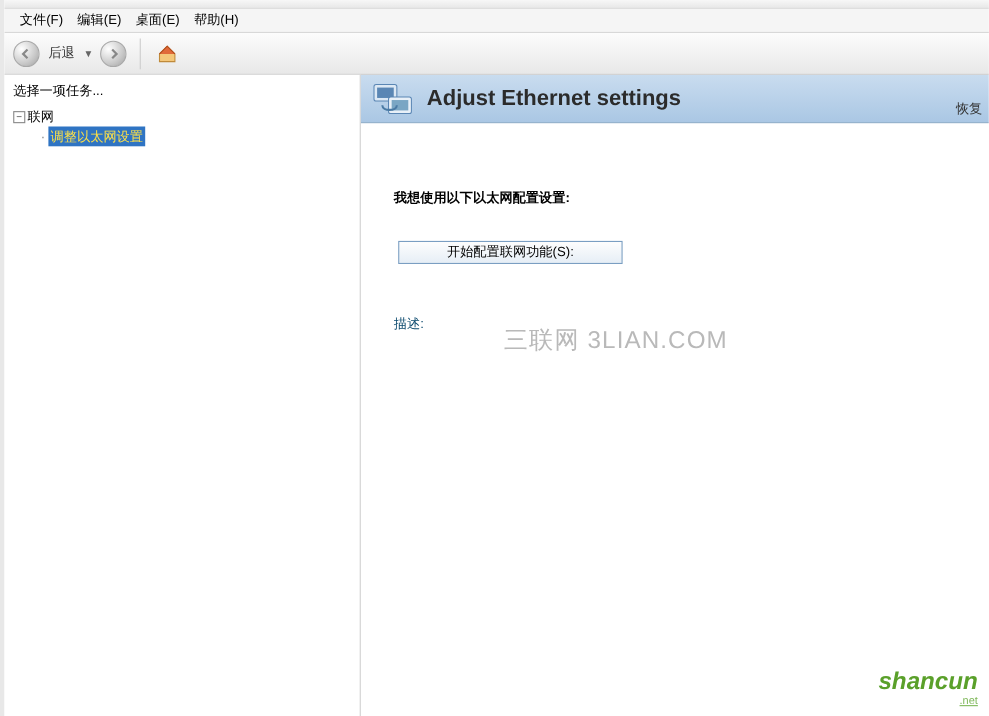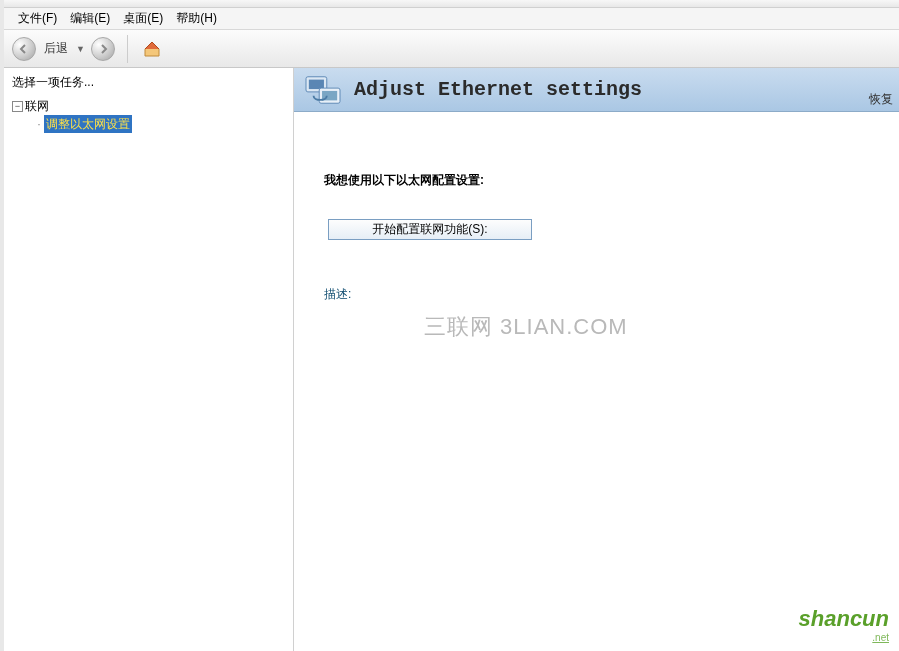--- a/index.html
+++ b/index.html
@@ -54,21 +54,21 @@
 .tb-sep { width: 1px; height: 28px; background: #ccc; margin: 0 6px; }
 .home-btn {
   width: 24px; height: 24px;
   display: flex; align-items: center; justify-content: center;
 }
 .layout {
   display: flex;
   height: calc(100% - 68px);
 }
 .sidebar {
-  width: 290px;
+  width: 324px;
   border-right: 1px solid #d0d0d0;
   background: #fff;
   padding: 0;
 }
 .sidebar-title {
   padding: 6px 8px 4px 8px;
   font-size: 12px;
 }
 .tree {
   padding: 2px 0 0 8px;
@@ -89,21 +89,21 @@
   height: 44px;
   background: linear-gradient(#c9dcef,#aac7e4);
   border-bottom: 1px solid #8cabc8;
   display: flex;
   align-items: center;
   padding-left: 10px;
   position: relative;
 }
 .hdr-icon { width: 38px; height: 34px; margin-right: 12px; }
 .hdr-title {
-  font-family: Liberation Mono, monospace;
+  font-family: Liberation Sans, sans-serif;
   font-size: 20px;
   font-weight: bold;
   color: #2b2b2b;
 }
 .hdr-restore {
   position: absolute; right: 6px; bottom: 3px;
   font-size: 12px; color: #333;
 }
 .content { padding: 60px 20px 0 30px; position: relative; flex: 1; }
 .section-label { font-size: 12px; font-weight: bold; color: #000; margin-bottom: 30px; }
@@ -113,21 +113,21 @@
   background: linear-gradient(#fdfdfd,#e6eef6);
   font-size: 12px;
   display: flex; align-items: center; justify-content: center;
   margin-left: 4px;
   margin-bottom: 46px;
   cursor: pointer;
 }
 .desc-label, .typical-label { font-size: 12px; color: #0c4a6e; margin-bottom: 80px; }
 .watermark-center {
   position: absolute;
-  top: 200px; left: 130px;
+  top: 182px; left: 130px;
   font-size: 22px; color: #b9b9b9;
   letter-spacing: 1px;
   font-family: "Microsoft YaHei", sans-serif;
 }
 .watermark-br {
   position: absolute; right: 10px; bottom: 8px;
   font-size: 22px; font-weight: bold; font-style: italic;
   color: #5aa02a;
 }
 .watermark-br .sub { display: block; font-size: 10px; color: #7fb85a; text-align: right; font-style: normal; font-weight: normal; text-decoration: underline; }

